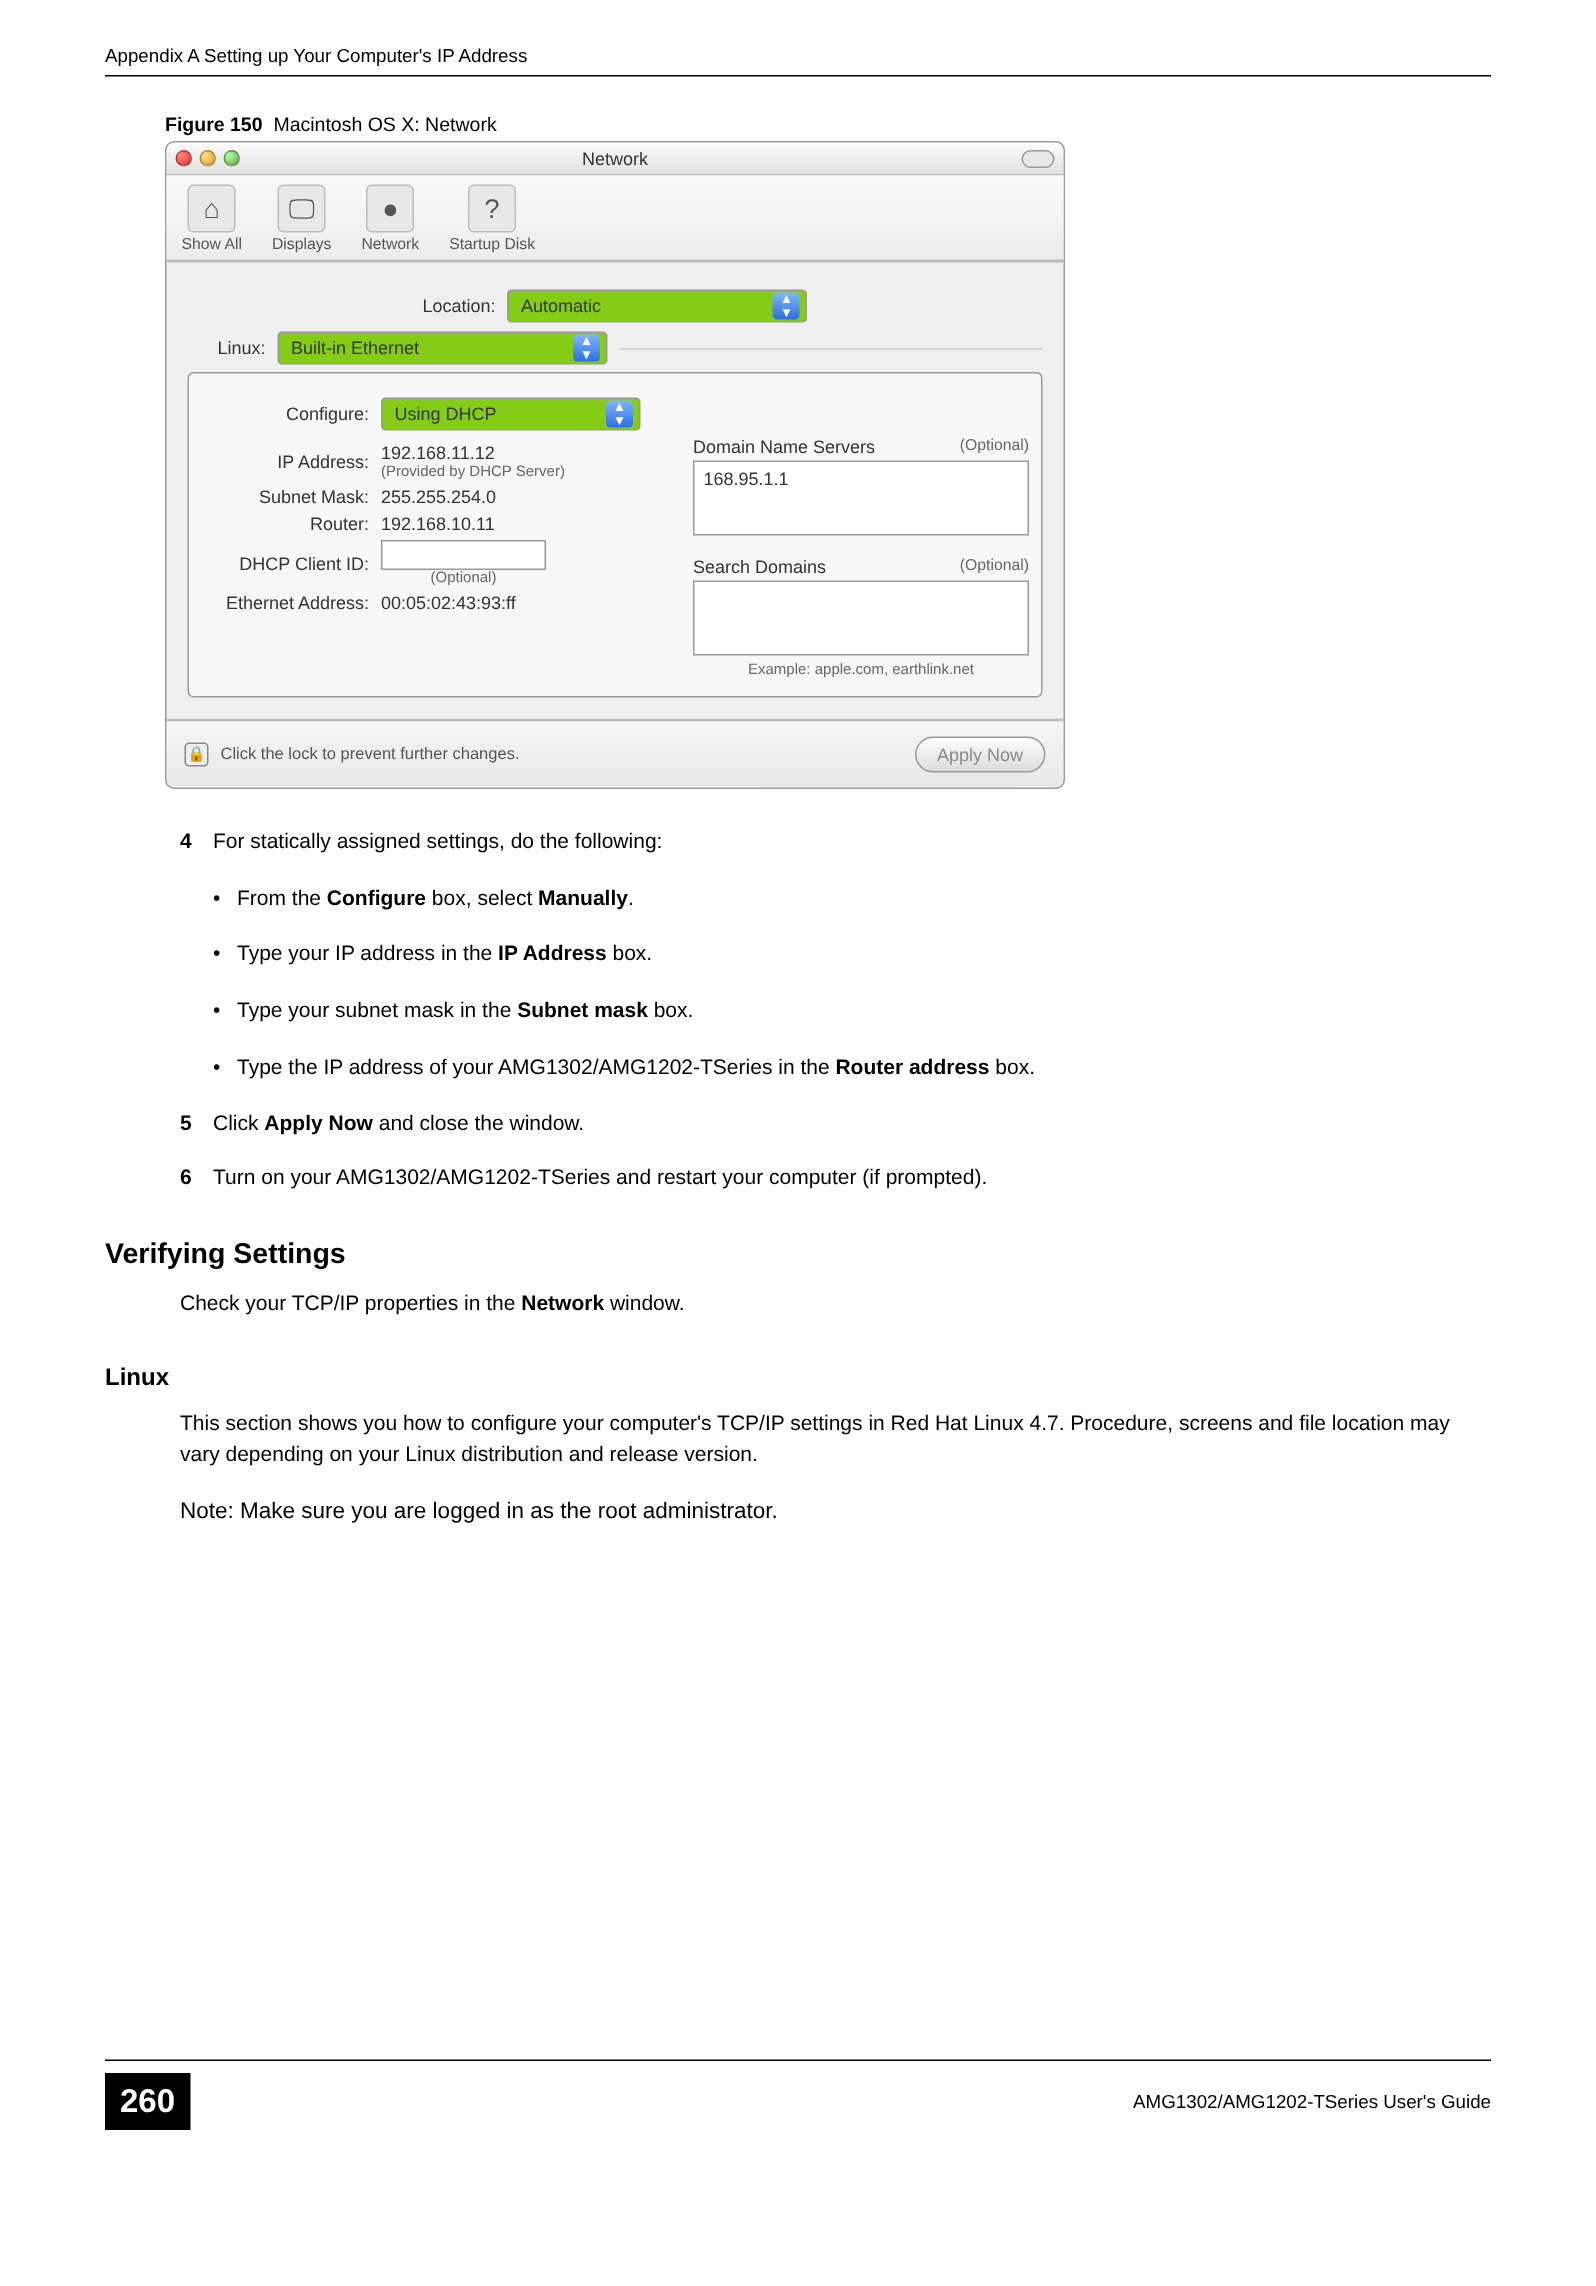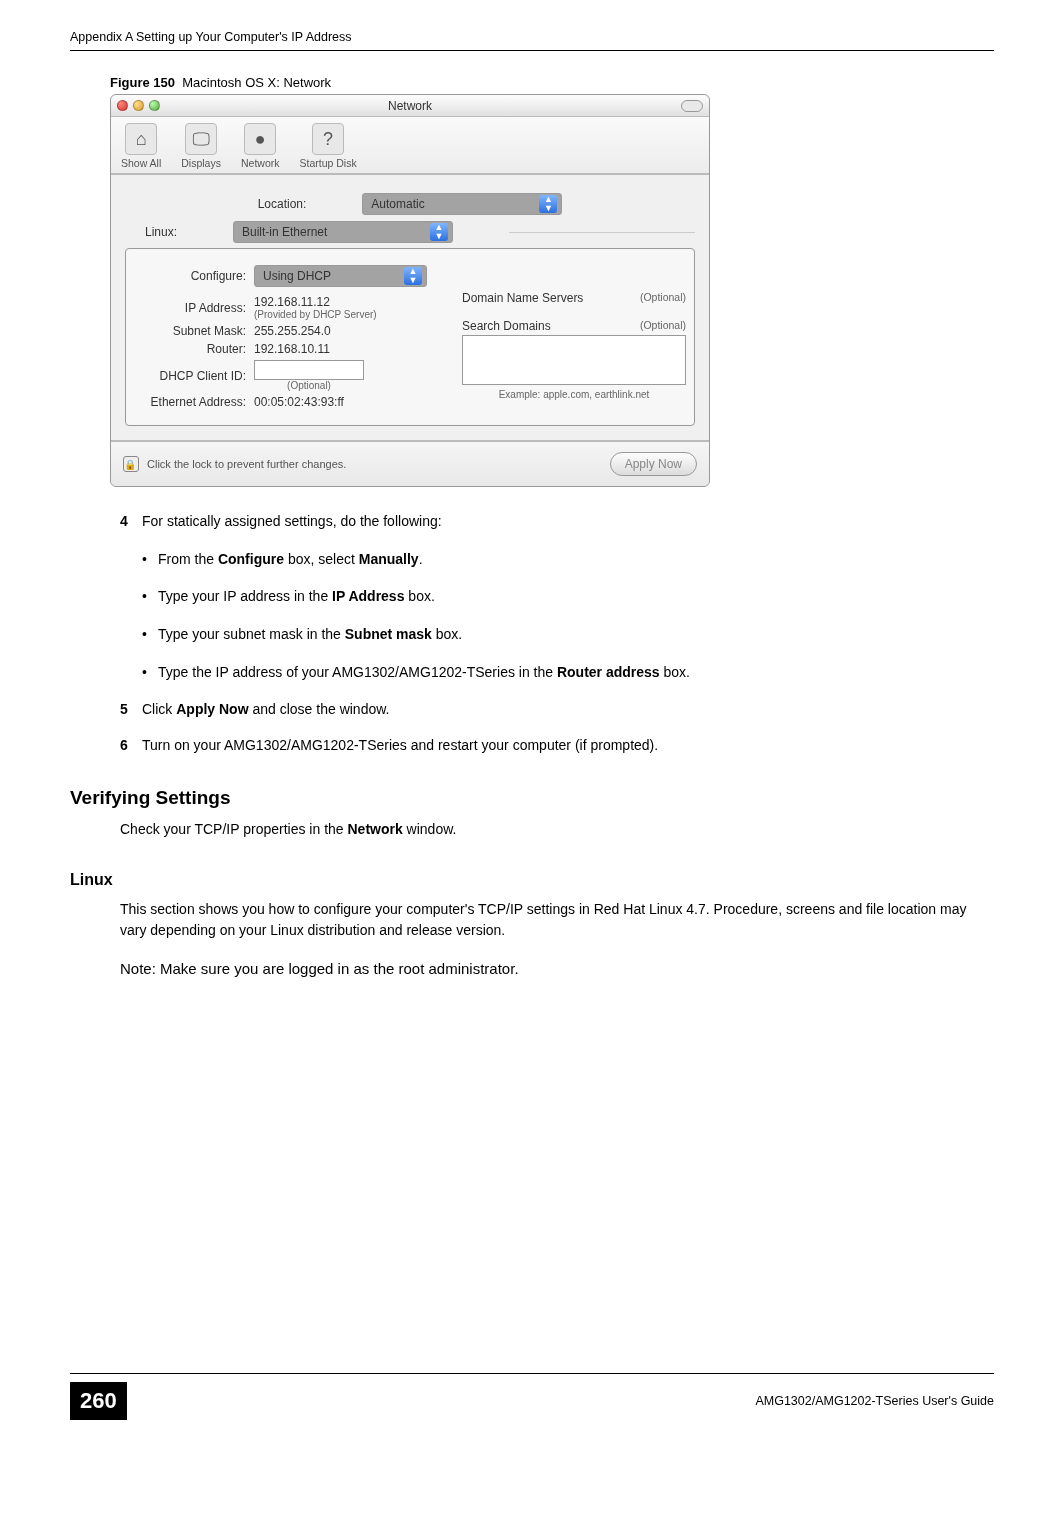--- a/index.html
+++ b/index.html
@@ -61,25 +61,25 @@
   .mac-toolbar {
     display:flex; align-items:flex-end; gap:20px;
     padding:6px 10px 4px 10px;
     border-bottom:2px solid #bbb;
     background:linear-gradient(#fafafa,#ececec);
   }
   .tb-item { display:flex; flex-direction:column; align-items:center; font-size:10.5px; color:#555; }
   .tb-icon { width:32px; height:32px; border:1px solid #bbb; border-radius:4px; background:#e8e8e8; display:flex; align-items:center; justify-content:center; font-size:18px; margin-bottom:2px; }
 
   .mac-body { padding:12px 14px 14px 14px; }
-  .row { display:flex; align-items:center; margin:6px 0;gap:48px; }
+  .row { display:flex; align-items:center; margin:6px 0; }
   .row-label { width:120px; text-align:right; padding-right:8px; color:#333; font-size:12px; }
   .aqua-select {
     display:inline-flex; align-items:center; justify-content:space-between;
-    background:#a3a3a3; border:1px solid #999; border-radius:3px;
+    background:#84cc16; border:1px solid #999; border-radius:3px;
     height:22px; padding:0 4px 0 8px; font-size:12px; color:#333;
   }
   .aqua-select .arrows {
     width:18px; height:18px; margin-left:10px;
     background:linear-gradient(#7fb6ff,#2d6fe0);
     border-radius:3px; color:#fff; font-size:9px; line-height:9px;
     display:flex; flex-direction:column; align-items:center; justify-content:center;
   }
   .divider-line { flex:1; height:1px; background:#ccc; margin-left:8px; }
 
@@ -248,20 +248,21 @@
               <span class="tp-label">Ethernet Address:</span>
               <span class="tp-val">00:05:02:43:93:ff</span>
             </div>
           </div>
 
           <div class="tp-right">
             <div class="tp-head">
               <span>Domain Name Servers</span>
               <span class="opt">(Optional)</span>
             </div>
+            <div class="tp-box">168.95.1.1</div>
 
             <div class="tp-head" style="margin-top:14px;">
               <span>Search Domains</span>
               <span class="opt">(Optional)</span>
             </div>
             <div class="tp-box"></div>
             <div class="tp-sub" style="margin-top:4px;">Example: apple.com, earthlink.net</div>
           </div>
         </div>
       </div>

